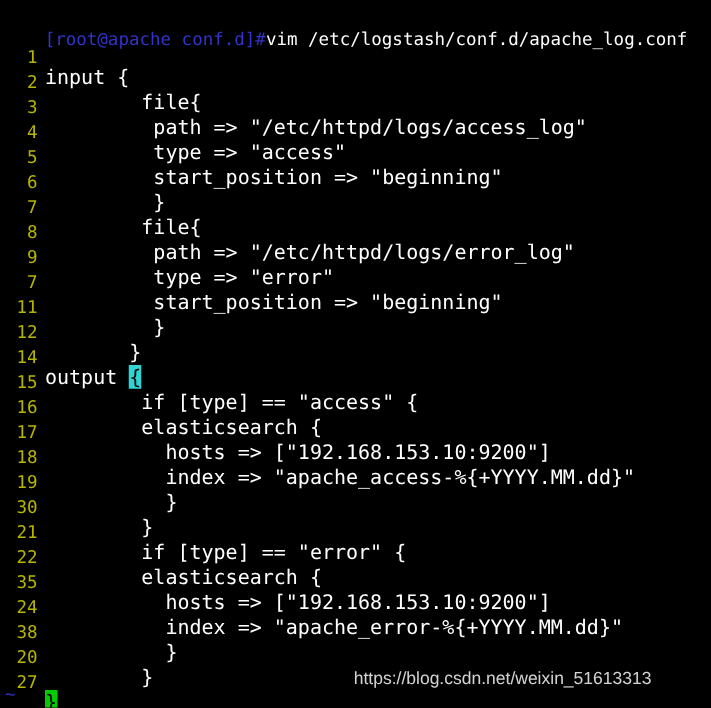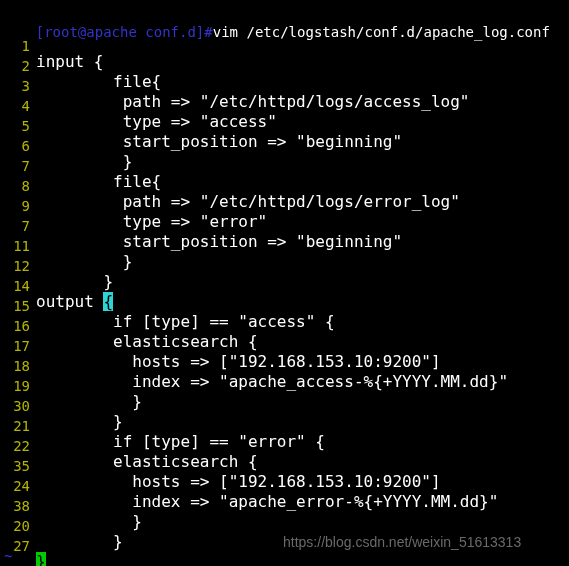--- a/index.html
+++ b/index.html
@@ -105,21 +105,21 @@
     font-size: 14px;
     padding-left: 4px;
     white-space: pre;
   }
 
   
   #watermark {
     position: absolute;
     left: 283px;
     top: 533px;
-    color: #737373;
+    color: #e5e5e5;
     font-family: "Liberation Sans", sans-serif;
     font-size: 14px;
     line-height: 18px;
     white-space: pre;
     opacity: 0.92;
   }
 </style>
 </head>
 <body>
 

